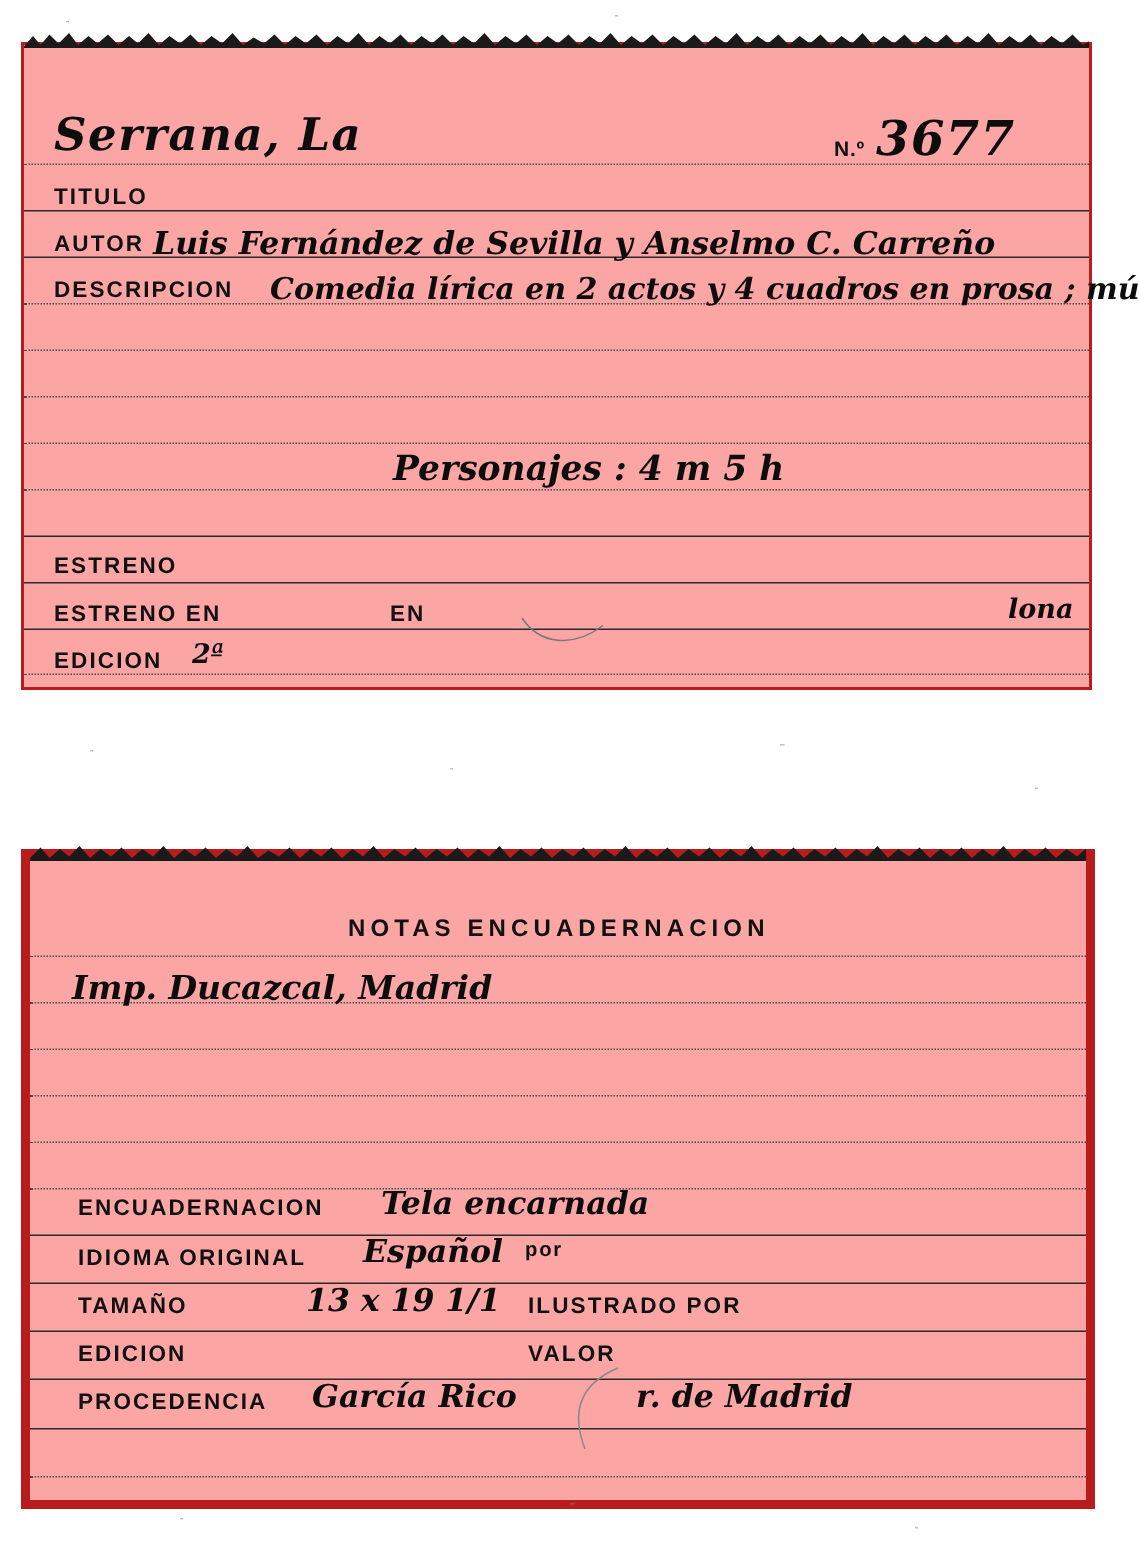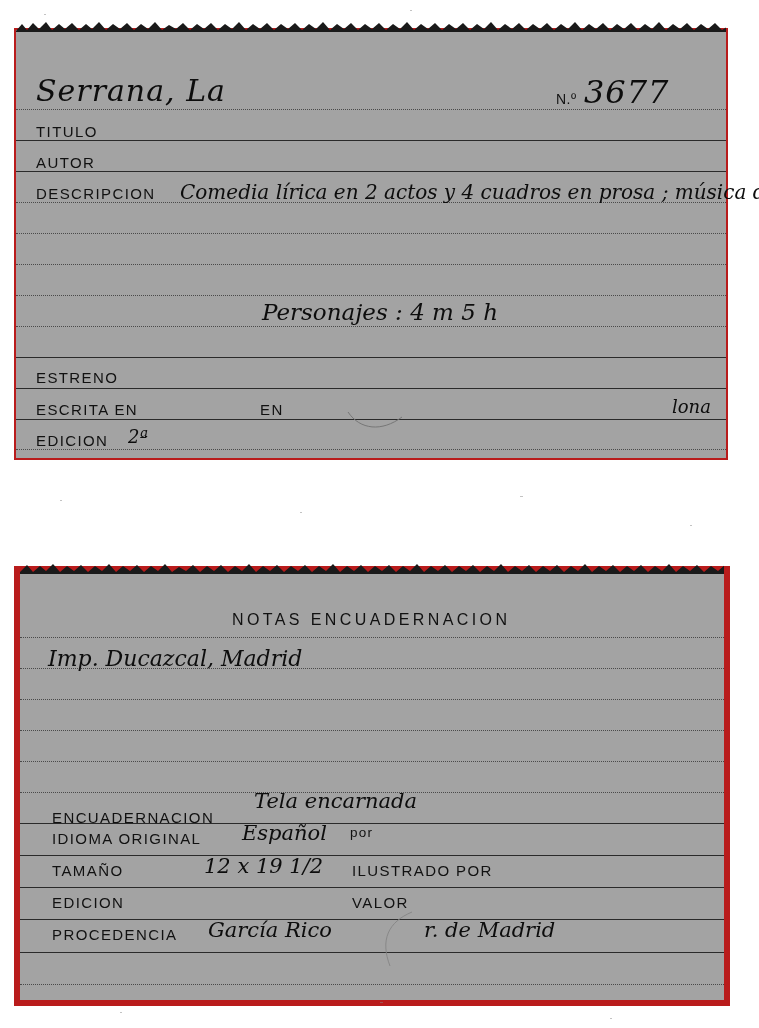--- a/index.html
+++ b/index.html
@@ -19,23 +19,24 @@
   .page {
     position: absolute;
     left: 0; top: 0;
     width: 759px;
     height: 1028px;
   }
 
   
   .card {
     position: absolute;
-    background: #a3a3a3;
+    background: #fca5a5;
     border: 6px solid #b91c1c;
     box-sizing: border-box;
+    font-weight: bold;
   }
 
   
   #card-top {
     left: 14px;
     top: 28px;
     width: 714px;
     height: 432px;
     border-width: 2px;
   }
@@ -150,29 +151,30 @@
     <div class="rule dotted" style="top:419px;"></div>
 
     <div class="hand big" style="left:20px; top:46px;">Serrana, La</div>
 
     <div class="label" style="left:540px; top:62px; font-size:14px; letter-spacing:0.5px;">N.º</div>
     <div class="hand big" style="left:568px; top:46px; font-size:32px;">3677</div>
 
     <div class="label" style="left:20px; top:94px;">TITULO</div>
 
     <div class="label" style="left:20px; top:125px;">AUTOR</div>
+    <div class="hand mid" style="left:86px; top:121px;">Luis Fernández de Sevilla y Anselmo C. Carreño</div>
 
     <div class="label" style="left:20px; top:156px;">DESCRIPCION</div>
     <div class="hand mid" style="left:164px; top:152px; font-size:20px;">Comedia lírica en 2 actos y 4 cuadros en prosa ; música de J. Sabinas</div>
 
     <div class="hand mid" style="left:246px; top:271px; font-size:23px;">Personajes : 4 m 5 h</div>
 
     <div class="label" style="left:20px; top:340px;">ESTRENO</div>
 
-    <div class="label" style="left:20px; top:372px;">ESCRITA EN</div>
+    <div class="label" style="left:20px; top:372px;">ESTRENO EN</div>
     <div class="label" style="left:244px; top:372px;">EN</div>
     <div class="hand sm" style="left:656px; top:368px;">lona</div>
 
     <div class="label" style="left:20px; top:403px;">EDICION</div>
     <div class="hand sm" style="left:112px; top:398px;">2ª</div>
 
     <div class="curve-mark" style="left:330px; top:378px;">
       <svg width="60" height="30" viewBox="0 0 60 30">
         <path d="M2,4 C14,22 36,24 56,9" stroke="#777" stroke-width="1" fill="none"></path>
       </svg>
@@ -198,29 +200,29 @@
     <div class="rule" style="top:315px;"></div>
     <div class="rule" style="top:347px;"></div>
     <div class="rule" style="top:380px;"></div>
     <div class="rule dotted" style="top:412px;"></div>
 
     <div class="label heading" style="left:212px; top:40px;">NOTAS ENCUADERNACION</div>
 
     <div class="hand mid" style="left:28px; top:76px; font-size:22px;">Imp. Ducazcal, Madrid</div>
 
 
-    <div class="label" style="left:32px; top:226px;margin-top:12px;">ENCUADERNACION</div>
+    <div class="label" style="left:32px; top:226px;">ENCUADERNACION</div>
     <div class="hand mid" style="left:234px; top:219px;text-align:right;">Tela encarnada</div>
 
     <div class="label" style="left:32px; top:259px;">IDIOMA ORIGINAL</div>
     <div class="hand mid" style="left:222px; top:251px;">Español</div>
     <div class="label small" style="left:330px; top:254px;">por</div>
 
     <div class="label" style="left:32px; top:291px;">TAMAÑO</div>
-    <div class="hand mid" style="left:184px; top:284px;">12 x 19 1/2</div>
+    <div class="hand mid" style="left:184px; top:284px;">13 x 19 1/1</div>
     <div class="label" style="left:332px; top:291px;">ILUSTRADO POR</div>
 
     <div class="label" style="left:32px; top:323px;">EDICION</div>
     <div class="label" style="left:332px; top:323px;">VALOR</div>
 
     <div class="label" style="left:32px; top:355px;">PROCEDENCIA</div>
     <div class="hand mid" style="left:188px; top:348px;">García Rico</div>
     <div class="hand mid" style="left:404px; top:348px;">r. de Madrid</div>
 
     <div class="curve-mark" style="left:352px; top:338px;">

